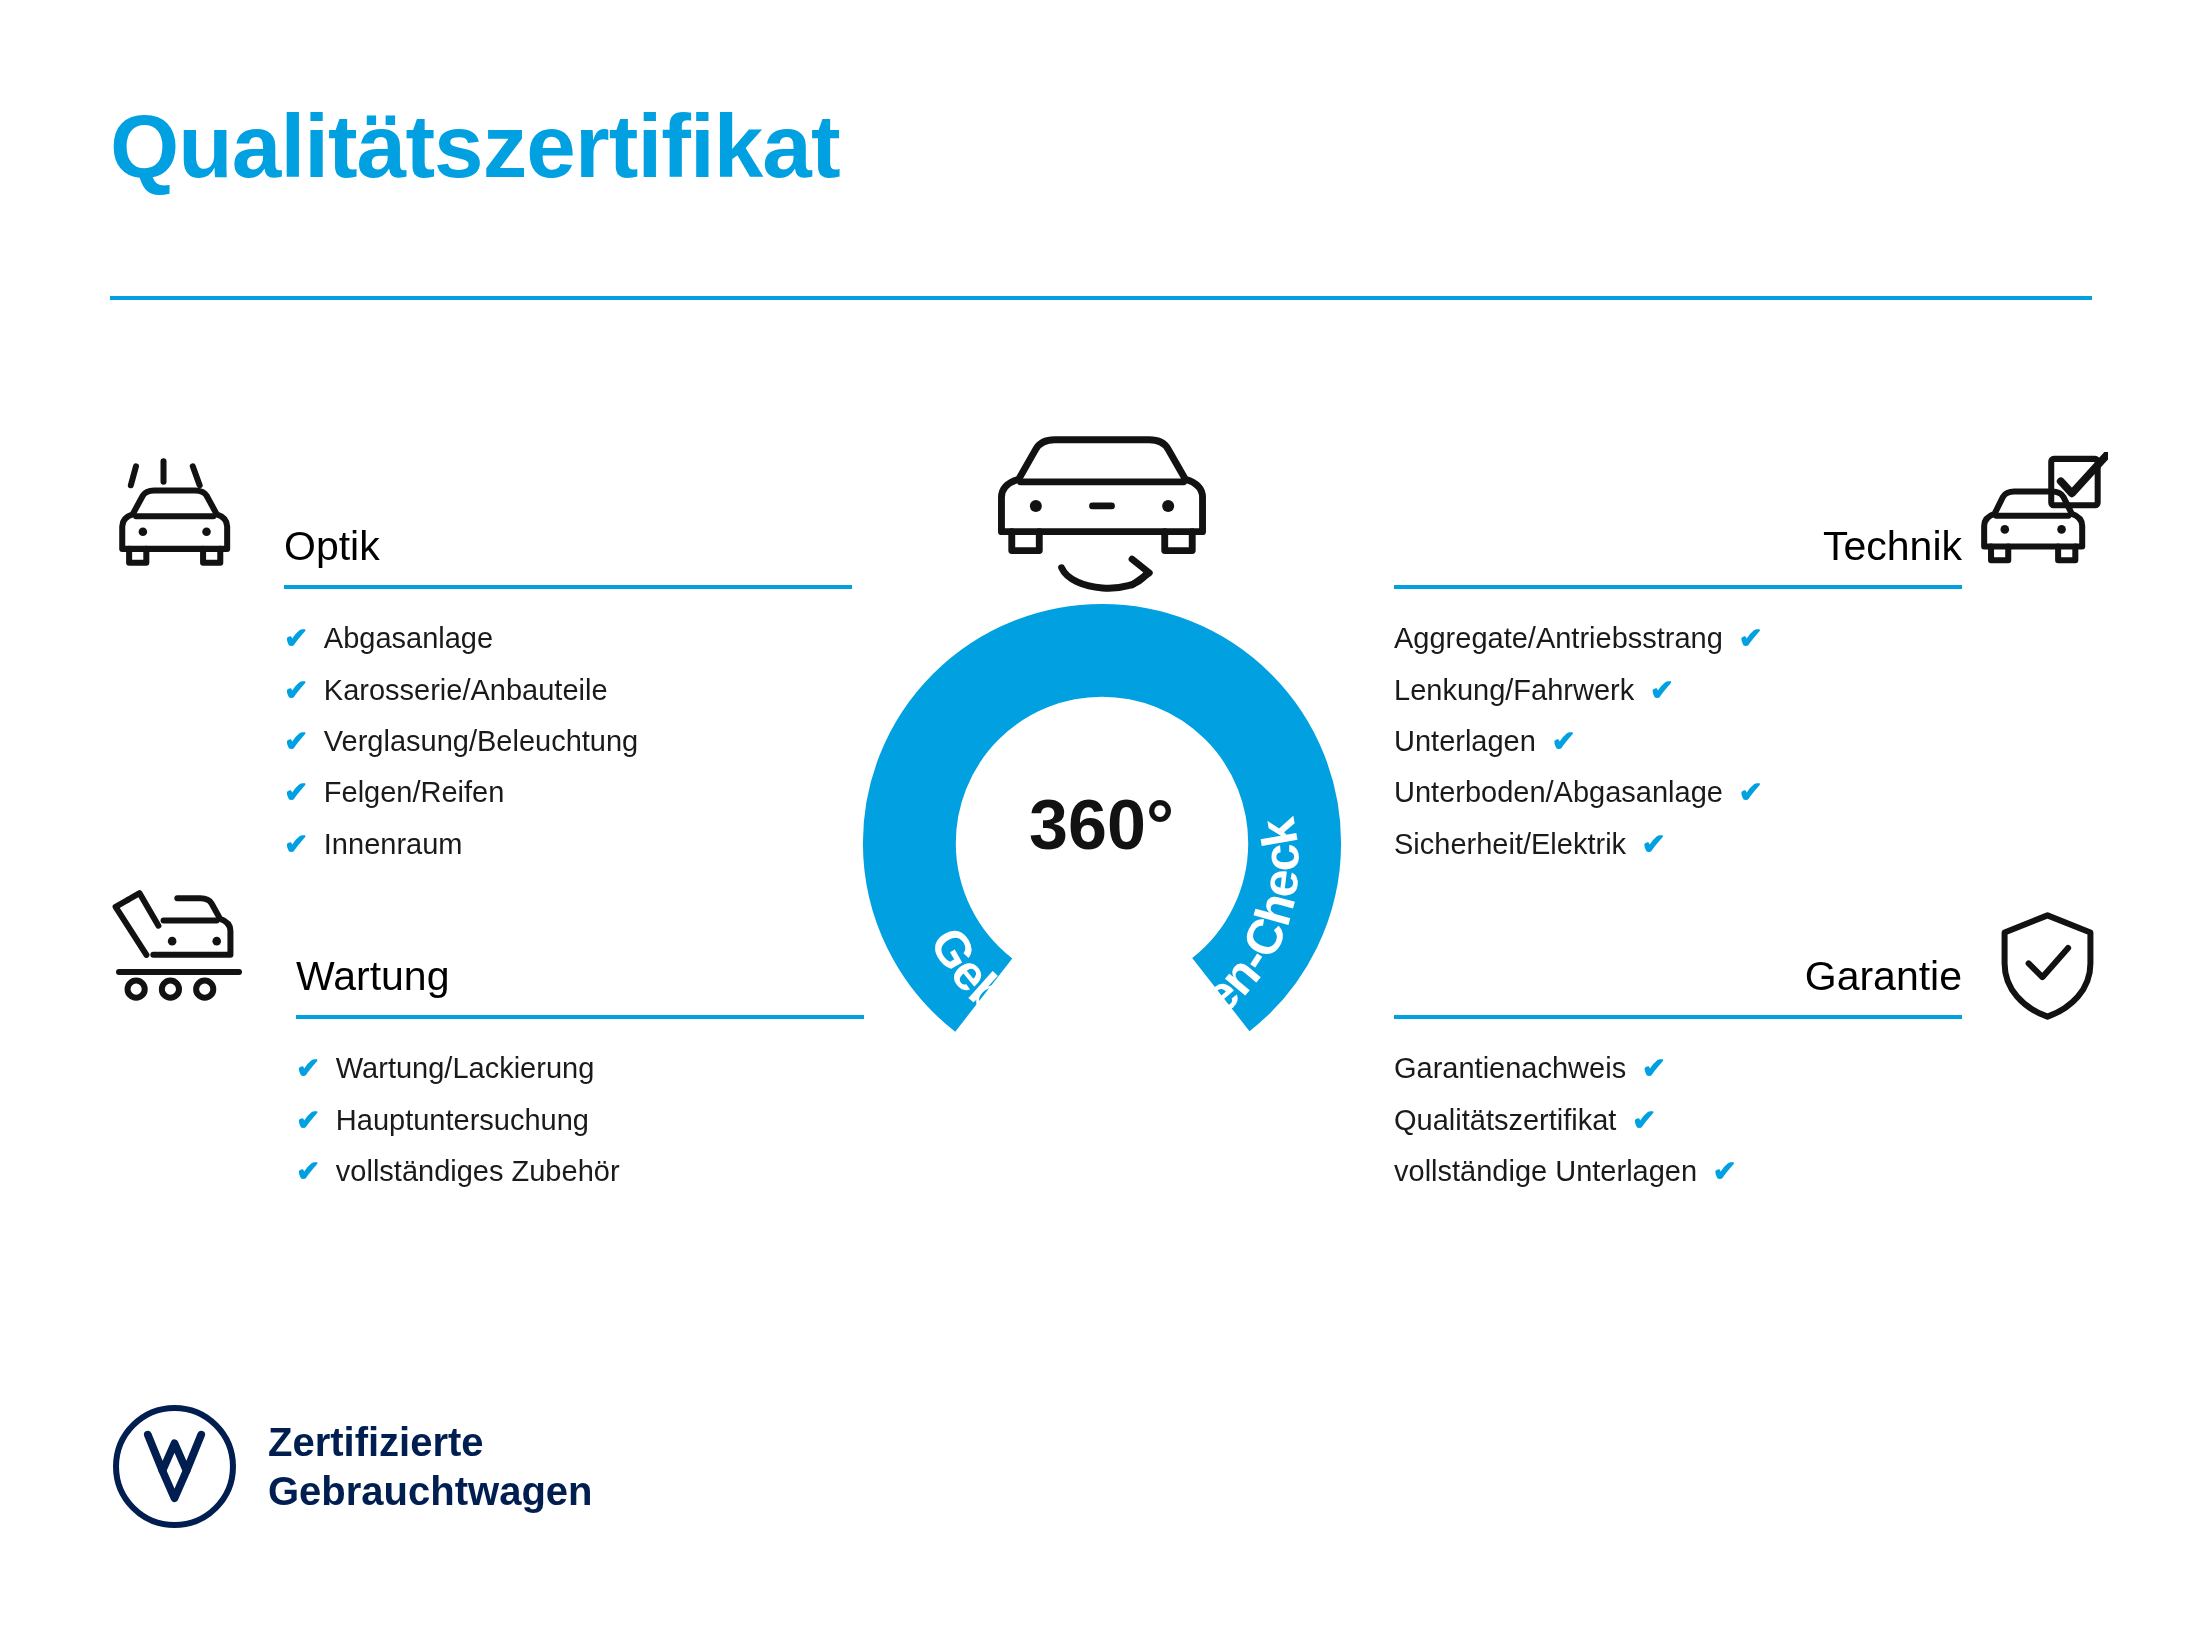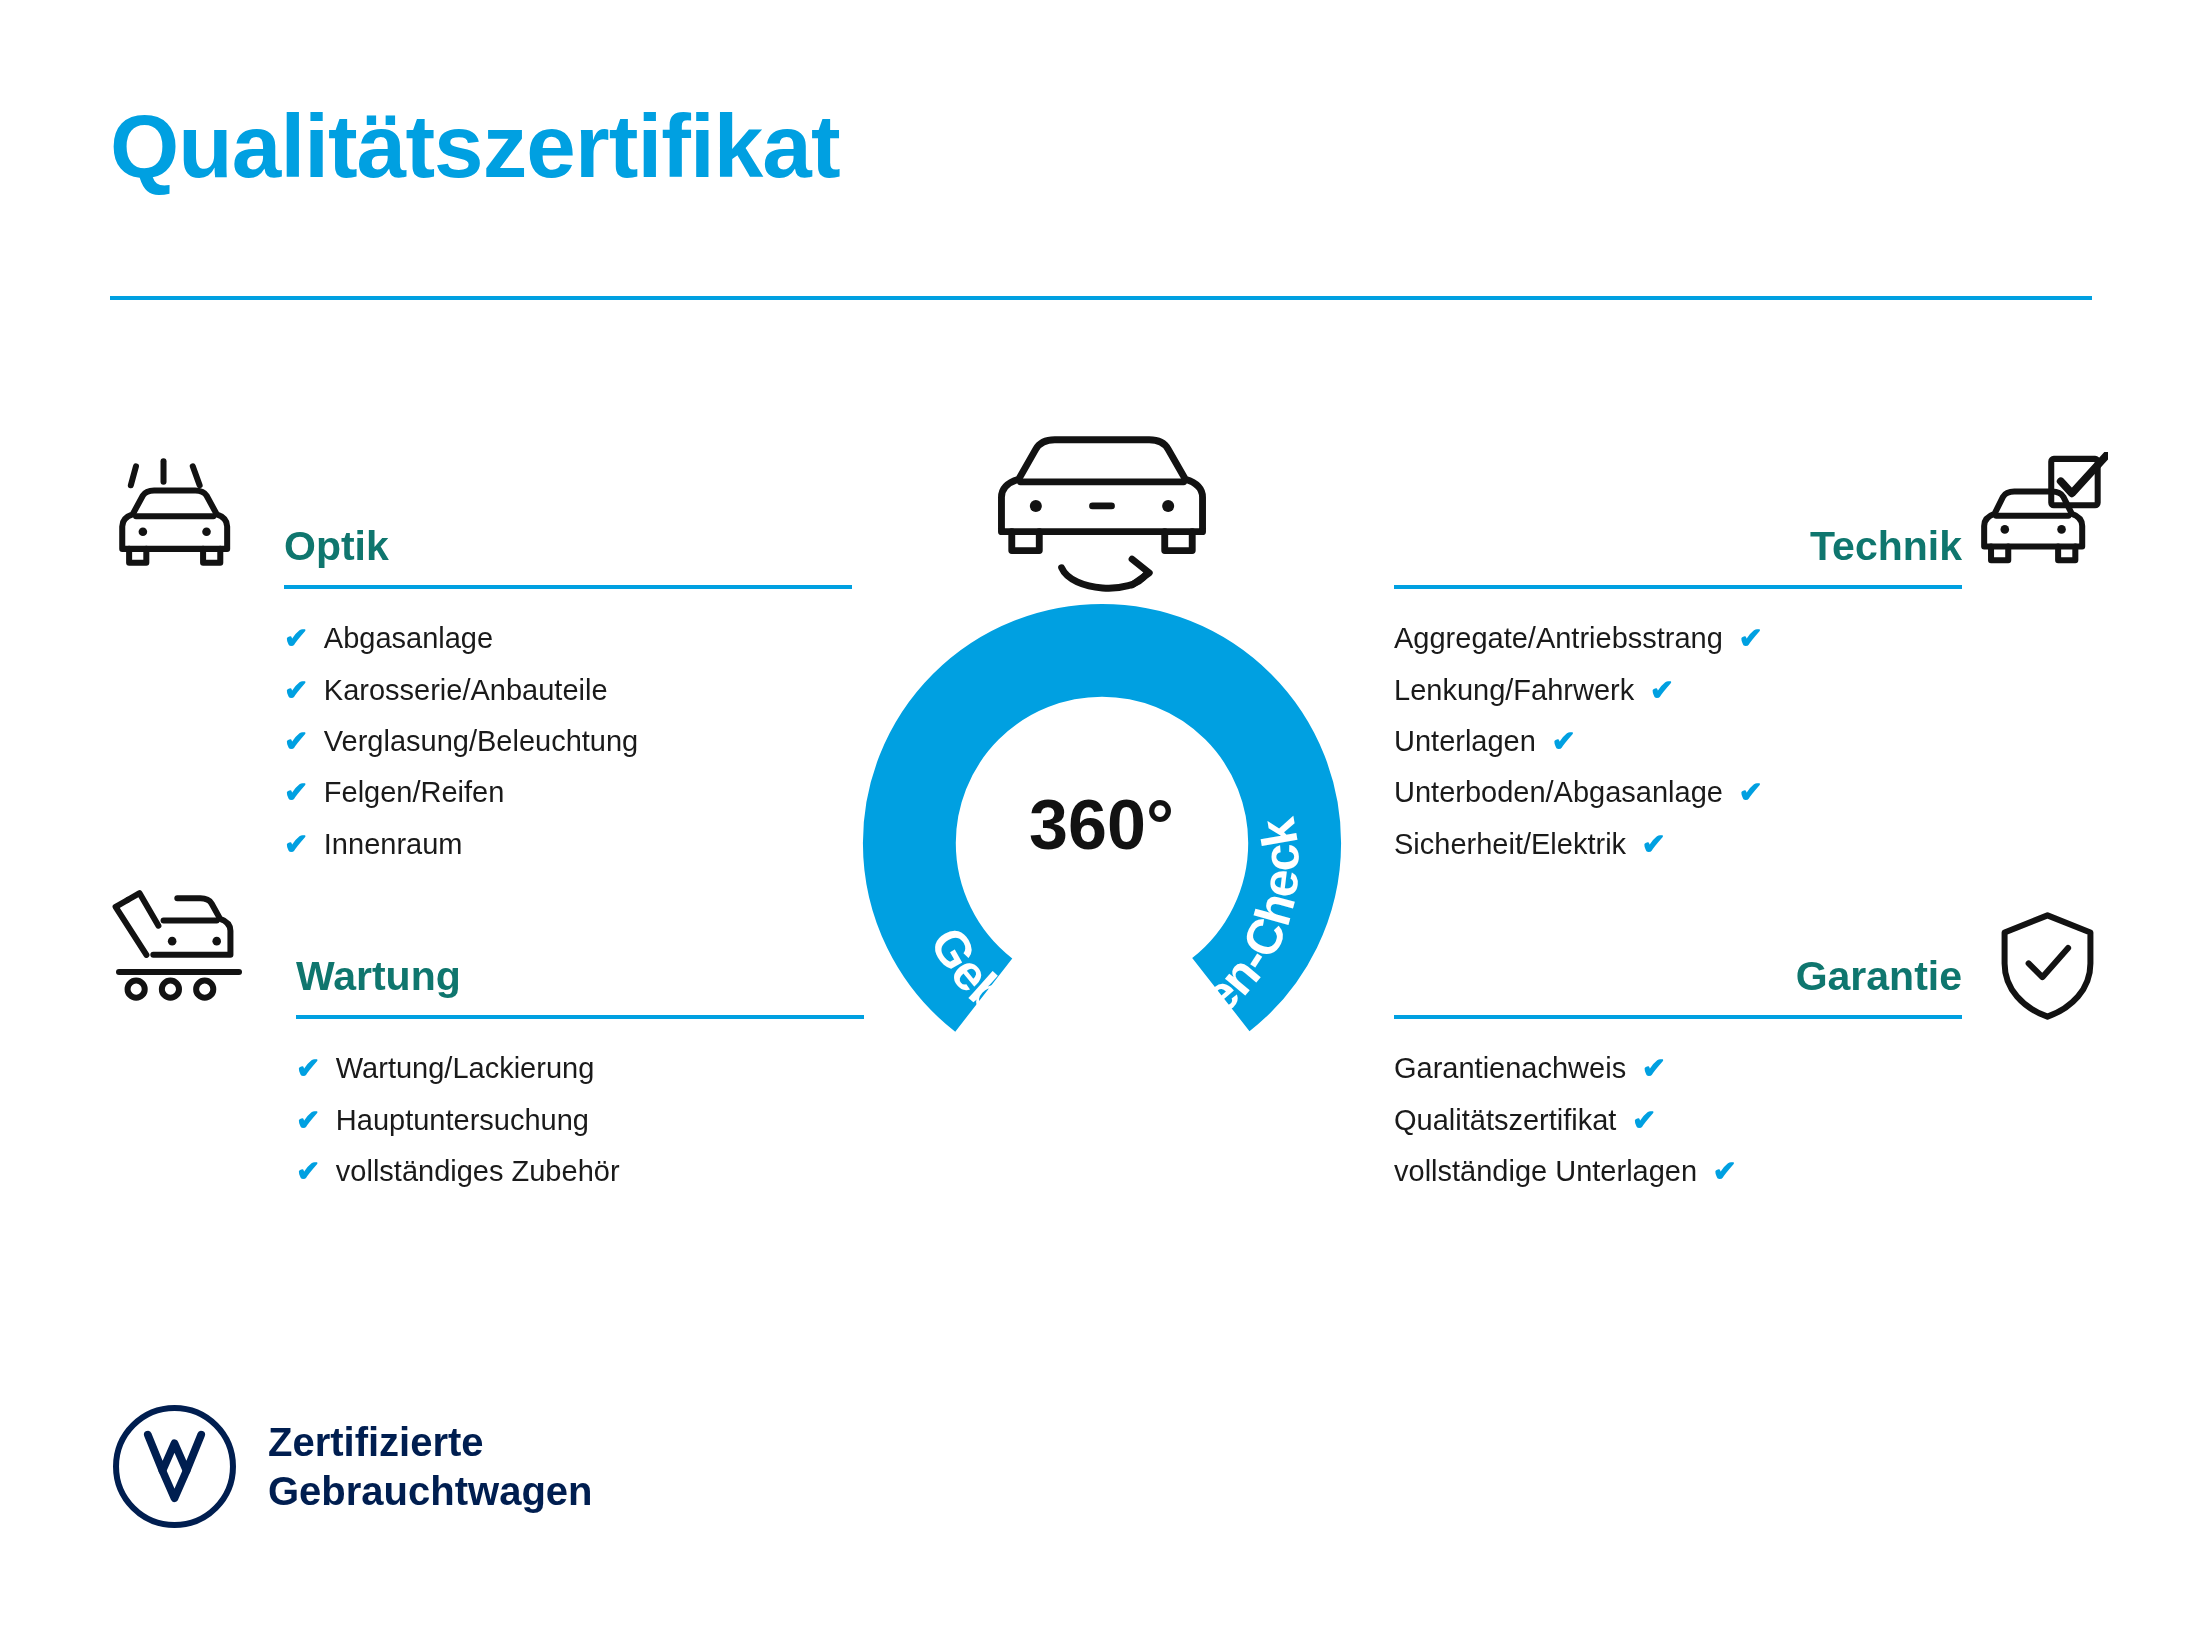--- a/index.html
+++ b/index.html
@@ -40,22 +40,22 @@
 
   
   .block { position: absolute; }
 
   .block-head {
     position: relative;
     height: 83px;
   }
   .block-title {
     font-size: 41px;
-    font-weight: bold;
-    color: #0f766e;
+    font-weight: normal;
+    color: #000000;
     line-height: 1;
     white-space: nowrap;
     position: absolute;
     bottom: 22.4px;
   }
   .block-rule {
     position: absolute;
     bottom: 0;
     height: 4.3px;
     background: #00A0E1;

